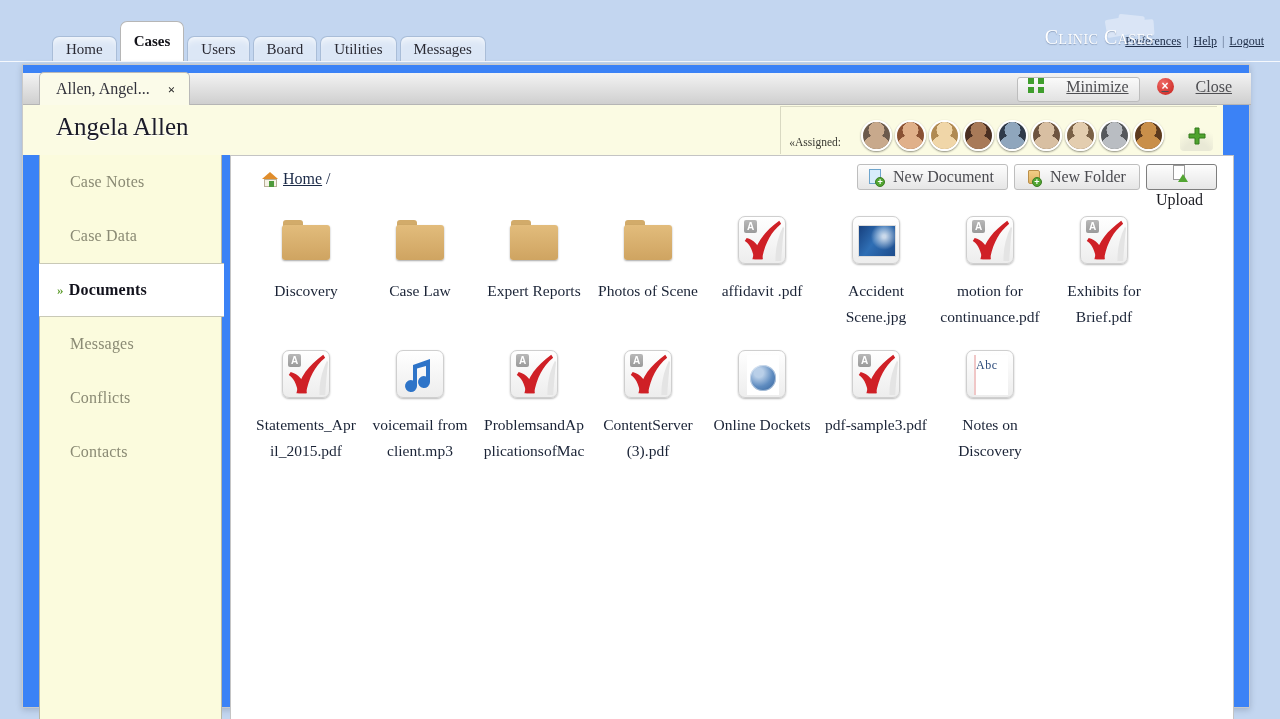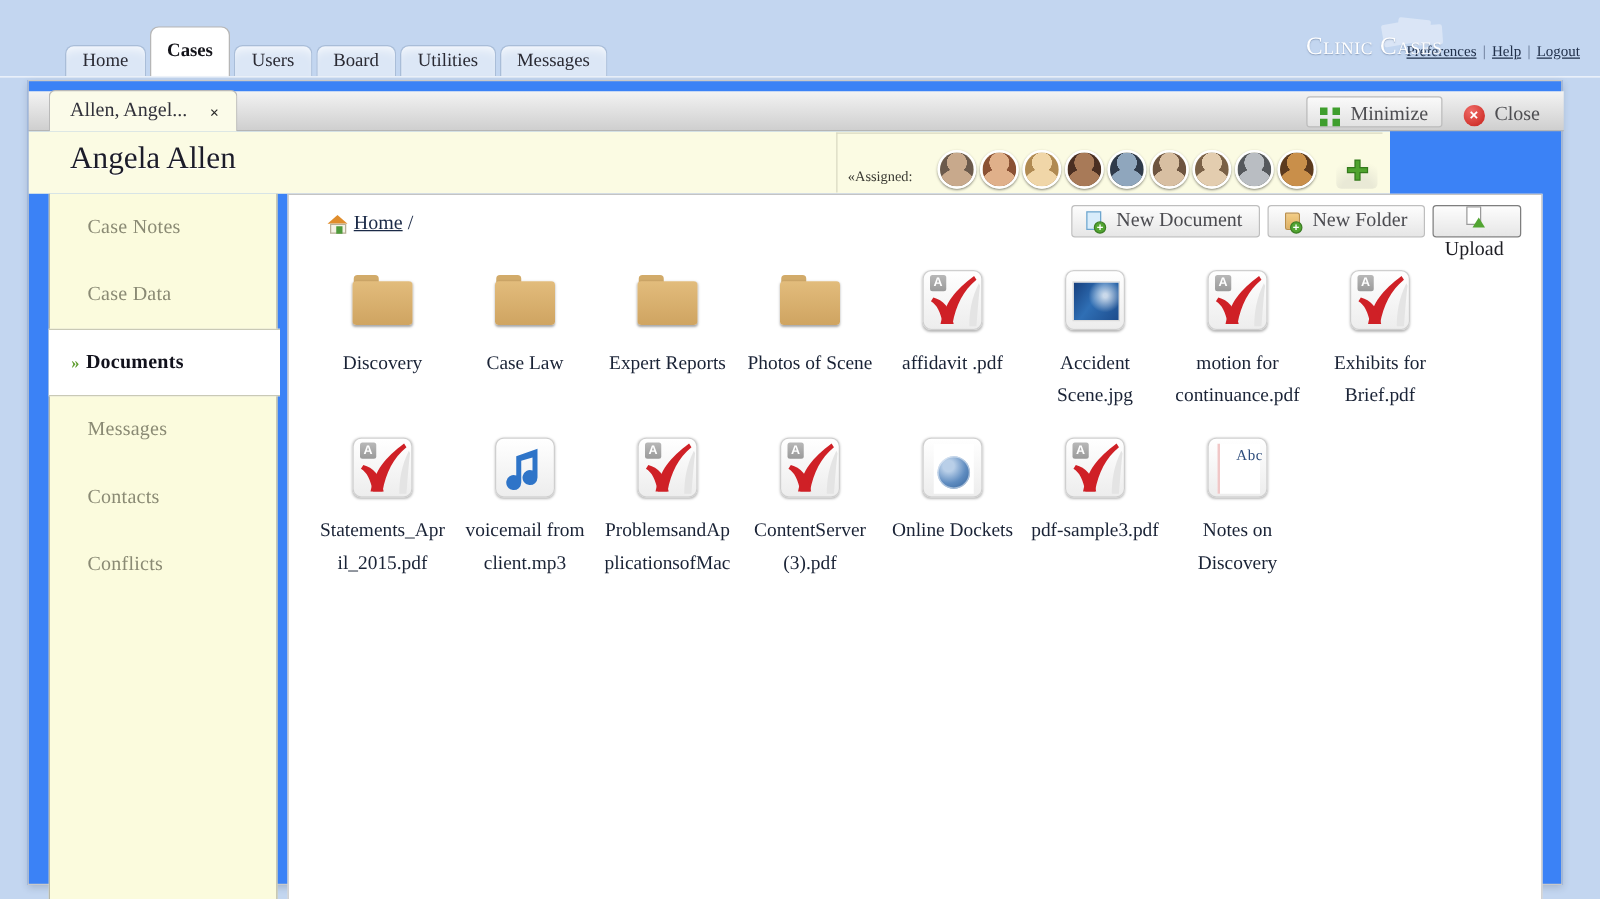--- a/index.html
+++ b/index.html
@@ -85,30 +85,30 @@
   }
   #wintab .closex {
     font-size:13px; font-weight:bold; color:#2b2b2b; cursor:pointer;
     line-height:1;
   }
   #wincontrols {
     position:absolute; right:8px; top:3px; height:26px;
     display:flex; align-items:center; gap:6px;
   }
   .winbtn {
-    height:25px; padding:0 10px; display:flex; align-items:flex-end; gap:8px;
+    height:25px; padding:0 10px; display:flex; align-items:flex-start; gap:22px;
     font-size:16px; color:#4e4e52; cursor:pointer;
     background:linear-gradient(#fafafa,#e2e2e2);
-    border:1px solid #bdbdbd; border-radius:3px;
+    border:1px solid #bdbdbd; border-radius:3px;text-decoration:underline;
   }
   .winbtn.plain { background:transparent; border-color:transparent; }
 
   
   #casehead {
-    position:absolute; left:0; top:40px; width:1089px; height:50px;
+    position:absolute; left:0; top:40px; width:1200px; height:50px;
     background:#fbfbe3;
   }
   #casename {
     position:absolute; left:33px; top:8px;
     font-size:25px; color:#1c1c28; font-weight:normal;
     text-shadow:0 1px 0 rgba(255,255,255,.9);
   }
   #assignedwrap {
     position:absolute; right:6px; top:1px; height:48px;
     display:flex; align-items:flex-end; gap:16px;
@@ -230,21 +230,21 @@
     display:flex; align-items:center; justify-content:center;
     font-family:"Liberation Sans",sans-serif;
   }
   .pdf-swoosh { position:absolute; left:0; top:0; width:100%; height:100%; }
   .note-frame {
     position:absolute; left:7px; top:4px; width:34px; height:40px;
     background:#fff; border-left:2px solid #f0c7c7;
   }
   .note-abc {
     font-size:12px; color:#2b4a7a; text-align:center;
-    font-family:"Liberation Serif",serif; margin-top:2px; letter-spacing:.5px;padding-left:13px;
+    font-family:"Liberation Serif",serif; margin-top:2px; letter-spacing:.5px;
   }
   .note-line {
     height:1px; background:#8fa8c9; margin:3px 3px 0 3px; opacity:.75;
   }
   .jpg-photo {
     position:absolute; left:5px; top:8px; width:38px; height:32px;
     background:
       radial-gradient(circle at 70% 35%, rgba(255,255,255,.75) 0 5%, rgba(255,255,255,0) 42%),
       linear-gradient(125deg,#17407e 0%,#2f6fb5 45%,#1d4c8c 100%);
     border:1px solid #dcdcdc;
@@ -422,24 +422,24 @@
         <span>Case Data</span>
       </div>
       <div class="sideitem active">
         <span class="marker">»</span>
         <span>Documents</span>
       </div>
       <div class="sideitem">
         <span>Messages</span>
       </div>
       <div class="sideitem">
+        <span>Conflicts</span>
+      </div>
+      <div class="sideitem">
         <span>Contacts</span>
-      </div>
-      <div class="sideitem">
-        <span>Conflicts</span>
       </div>
     </div>
 
   <div id="content">
     <div id="crumbbar">
       <div id="breadcrumb">
         <span class="g-house">
           <span class="roof"></span>
             <span class="walls"></span>
             <span class="door"></span>

